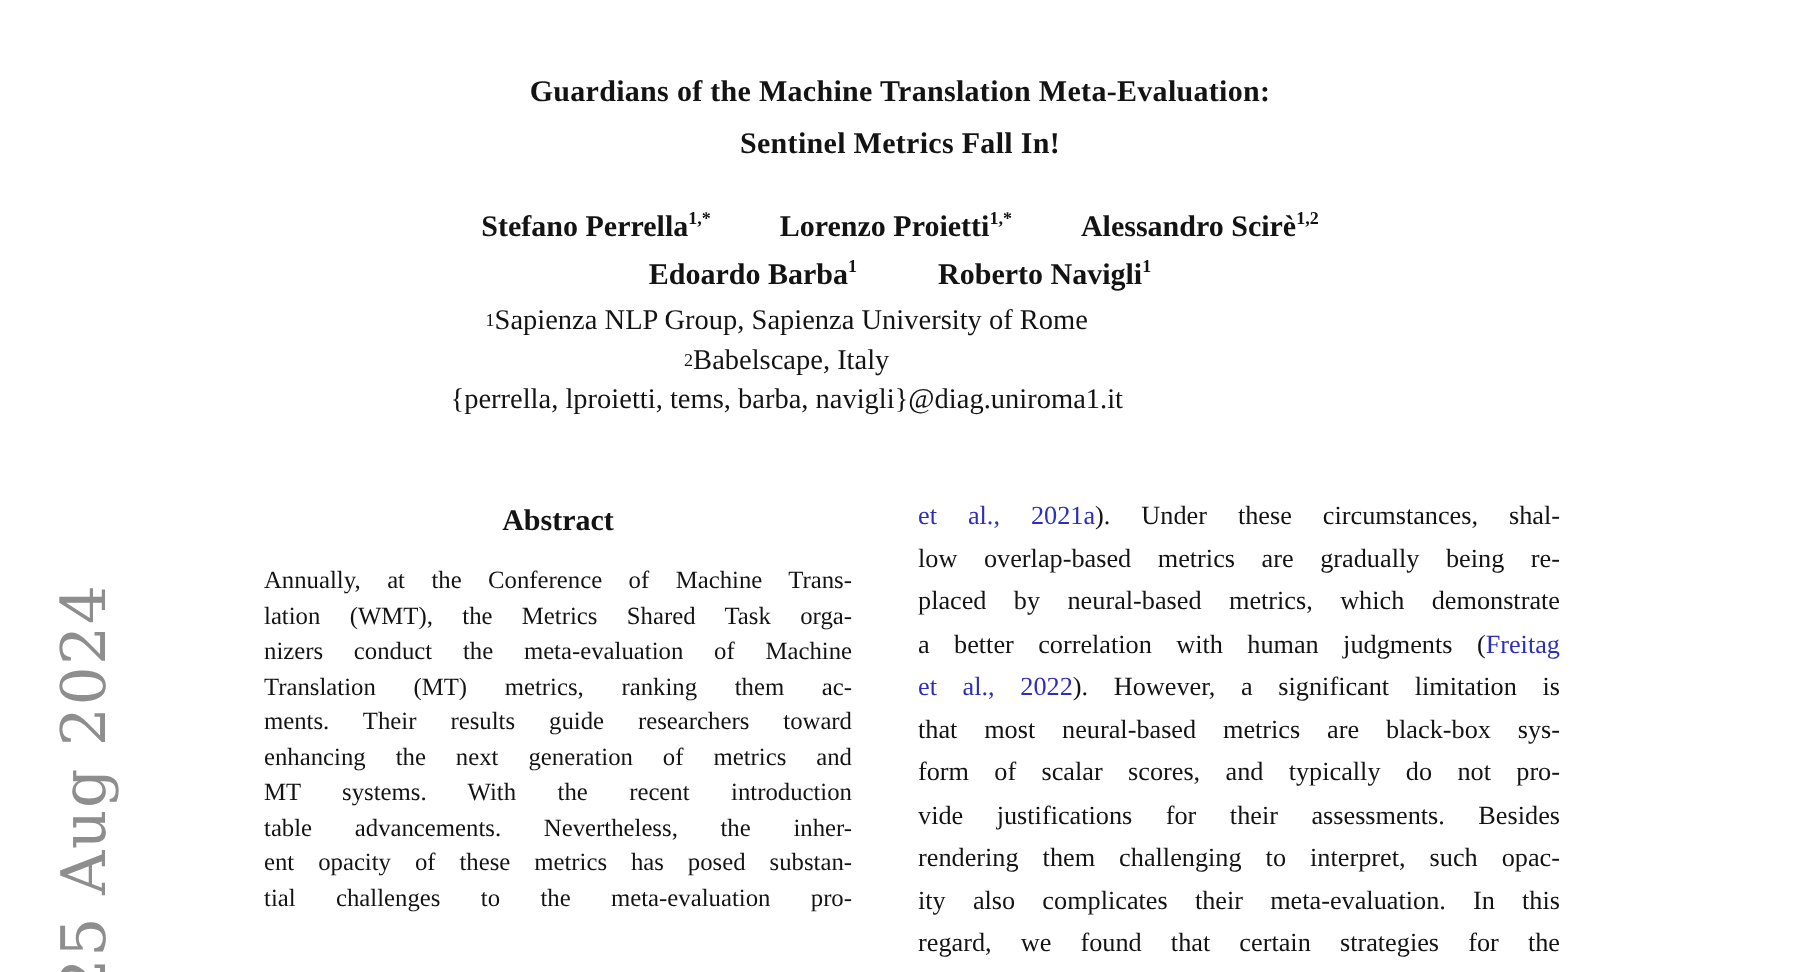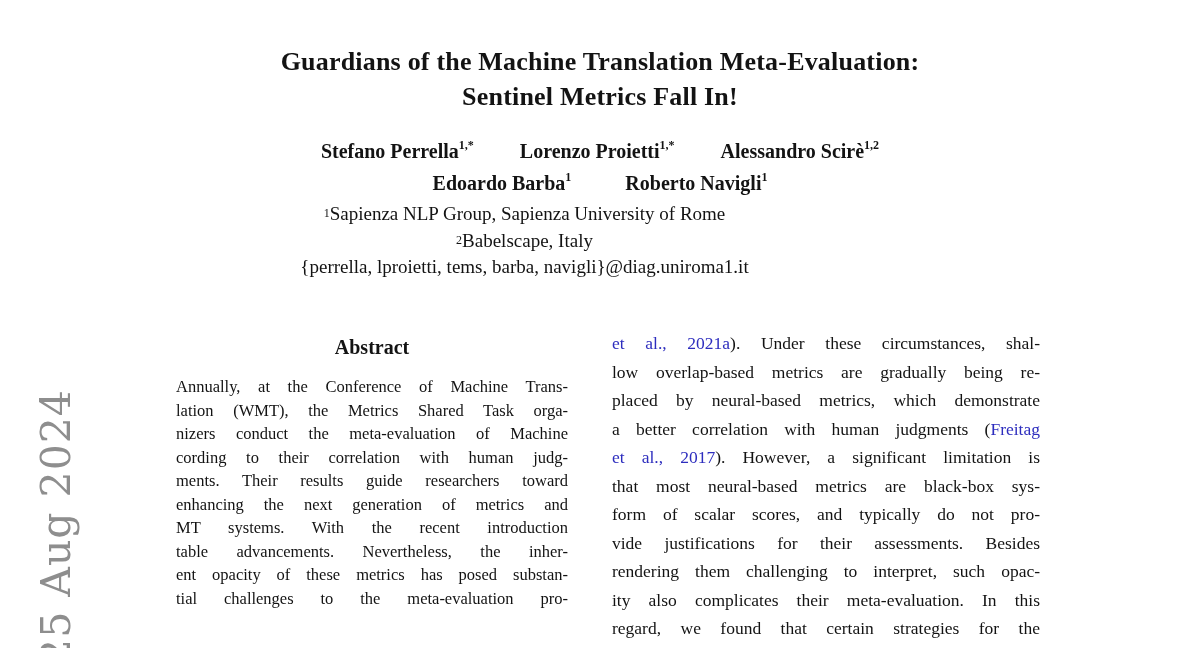--- a/index.html
+++ b/index.html
@@ -1,20 +1,20 @@
 <!DOCTYPE html>
 <html><head>
 <meta charset="utf-8">
 <style>
   html,body{margin:0;padding:0;background:#ffffff;}
   #page{position:relative;width:1200px;height:648px;background:#ffffff;overflow:hidden;
         font-family:"Liberation Serif",serif;color:#131313;}
 
   .title{position:absolute;top:44px;left:0;width:1200px;text-align:center;
-         font-size:26px;font-weight:bold;line-height:35px;letter-spacing:.2px;}
+         font-size:20px;font-weight:bold;line-height:35px;letter-spacing:.2px;}
 
   .authors-row{position:absolute;left:0;width:1200px;text-align:center;
                font-size:20px;font-weight:bold;white-space:nowrap;}
   .authors-row-1{top:140px;}
   .authors-row-2{top:172px;}
   .author{display:inline-block;}
   .authors-row-1 .author{margin:0 23px;}
   .authors-row-2 .author{margin:0 27px;}
   .author sup{font-size:12px;font-weight:bold;vertical-align:top;position:relative;top:-2px;}
 
@@ -61,36 +61,36 @@
       </div>
     <div class="affil-line">{perrella, lproietti, tems, barba, navigli}@diag.uniroma1.it</div>
   </div>
 
   <div class="abstract-col">
     <div class="abstract-heading">Abstract</div>
     <div class="abstract-body">
         <div class="aline">Annually, at the Conference of Machine Trans-</div>
         <div class="aline">lation (WMT), the Metrics Shared Task orga-</div>
         <div class="aline">nizers conduct the meta-evaluation of Machine</div>
-        <div class="aline">cording to their correlation with human judg-</div>
+        <div class="aline">Translation (MT) metrics, ranking them ac-</div>
         <div class="aline">ments. Their results guide researchers toward</div>
         <div class="aline">enhancing the next generation of metrics and</div>
         <div class="aline">MT systems.  With the recent introduction</div>
         <div class="aline">table advancements.  Nevertheless, the inher-</div>
         <div class="aline">ent opacity of these metrics has posed substan-</div>
         <div class="aline">tial challenges to the meta-evaluation pro-</div>
       </div>
   </div>
 
   <div class="intro-col">
       <div class="iline"><span class="cite">et al., 2021a</span><span>).  Under these circumstances, shal-</span></div>
       <div class="iline"><span>low overlap-based metrics are gradually being re-</span></div>
       <div class="iline"><span>placed by neural-based metrics, which demonstrate</span></div>
       <div class="iline"><span>a better correlation with human judgments (</span><span class="cite">Freitag</span></div>
-      <div class="iline"><span class="cite">et al., 2017</span><span>).  However, a significant limitation is</span></div>
+      <div class="iline"><span class="cite">et al., 2022</span><span>).  However, a significant limitation is</span></div>
       <div class="iline"><span>that most neural-based metrics are black-box sys-</span></div>
       <div class="iline"><span>form of scalar scores, and typically do not pro-</span></div>
       <div class="iline"><span>vide justifications for their assessments.  Besides</span></div>
       <div class="iline"><span>rendering them challenging to interpret, such opac-</span></div>
       <div class="iline"><span>ity also complicates their meta-evaluation. In this</span></div>
       <div class="iline"><span>regard, we found that certain strategies for the</span></div>
     </div>
 
 </div>
 

